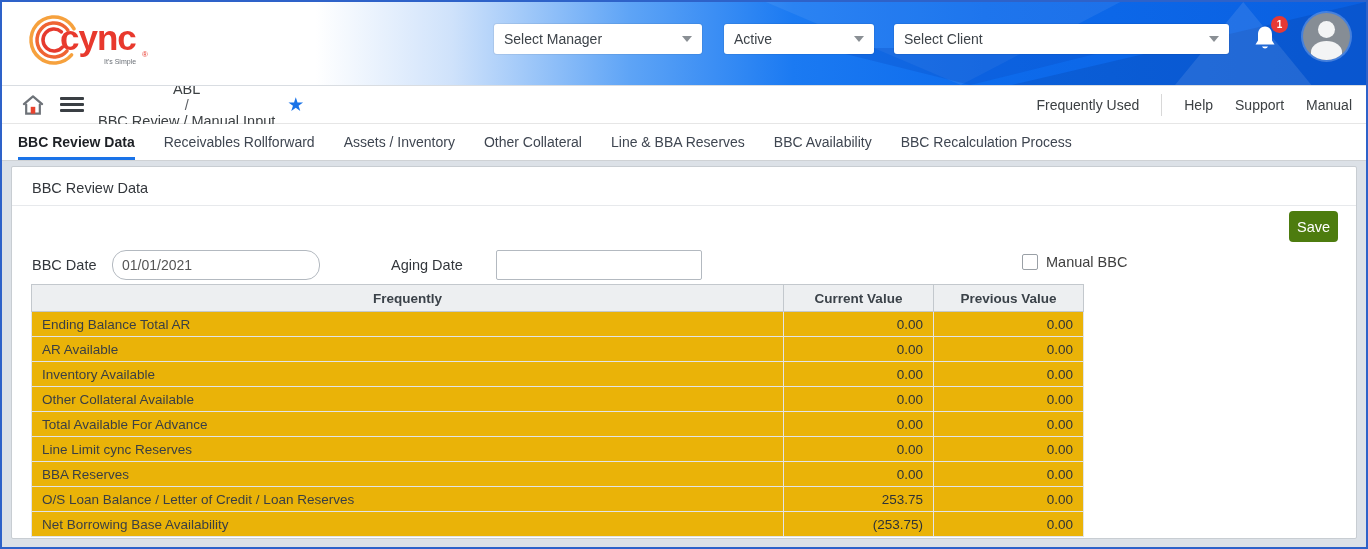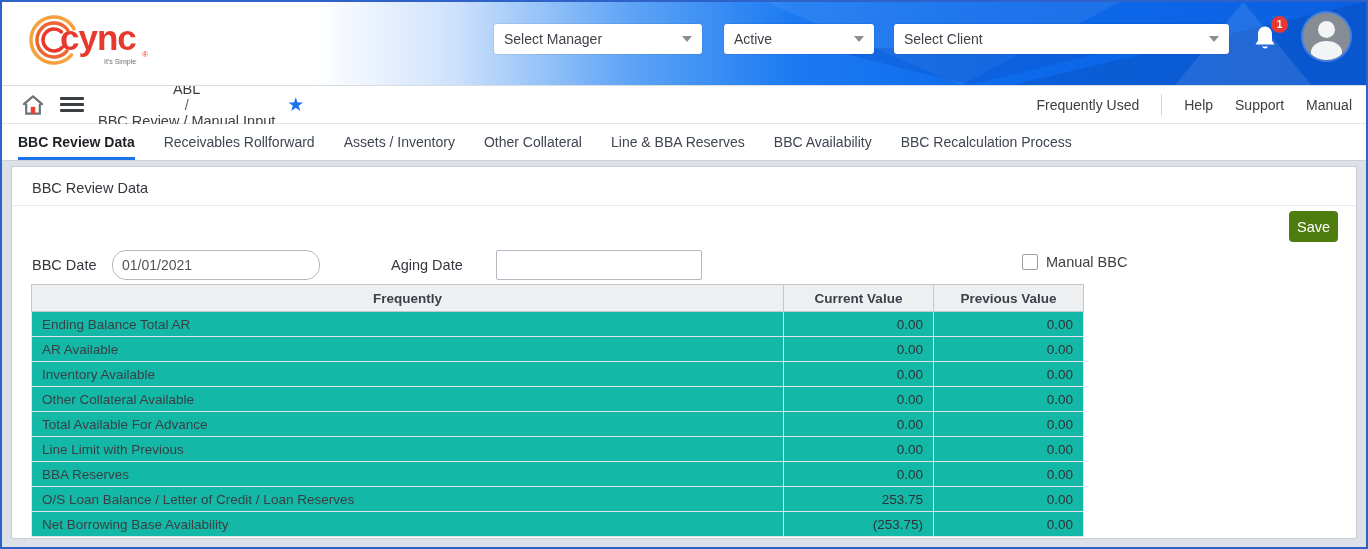--- a/index.html
+++ b/index.html
@@ -112,21 +112,21 @@
   table.grid { position:absolute; left:19px; top:117px; width:1052px; border-collapse:collapse; table-layout:fixed; }
   table.grid col.c-desc { width:752px; }
   table.grid col.c-cur { width:150px; }
   table.grid col.c-prev { width:150px; }
   table.grid th {
     height:27px; background:#edeff1; border:1px solid #c3c8cd;
     font-size:13.5px; font-weight:bold; color:#3b4249; text-align:center;
   }
   table.grid td {
     height:25px; border:1px solid #e1e4e7; border-top:none;
-    font-size:13.5px; color:#3a3f44; background:#14b8a6; padding:0 10px;
+    font-size:13.5px; color:#3a3f44; background:#eab308; padding:0 10px;
   }
   table.grid td.num { text-align:right; color:#2e3338; }
 </style>
 </head>
 <body>
 
 <div class="window">
 
   <header class="topbar">
     <div class="facet facet-1"></div>
@@ -265,21 +265,21 @@
               <td>Other Collateral Available</td>
               <td class="num">0.00</td>
               <td class="num">0.00</td>
             </tr>
             <tr>
               <td>Total Available For Advance</td>
               <td class="num">0.00</td>
               <td class="num">0.00</td>
             </tr>
             <tr>
-              <td>Line Limit with Previous</td>
+              <td>Line Limit cync Reserves</td>
               <td class="num">0.00</td>
               <td class="num">0.00</td>
             </tr>
             <tr>
               <td>BBA Reserves</td>
               <td class="num">0.00</td>
               <td class="num">0.00</td>
             </tr>
             <tr>
               <td>O/S Loan Balance / Letter of Credit / Loan Reserves</td>

